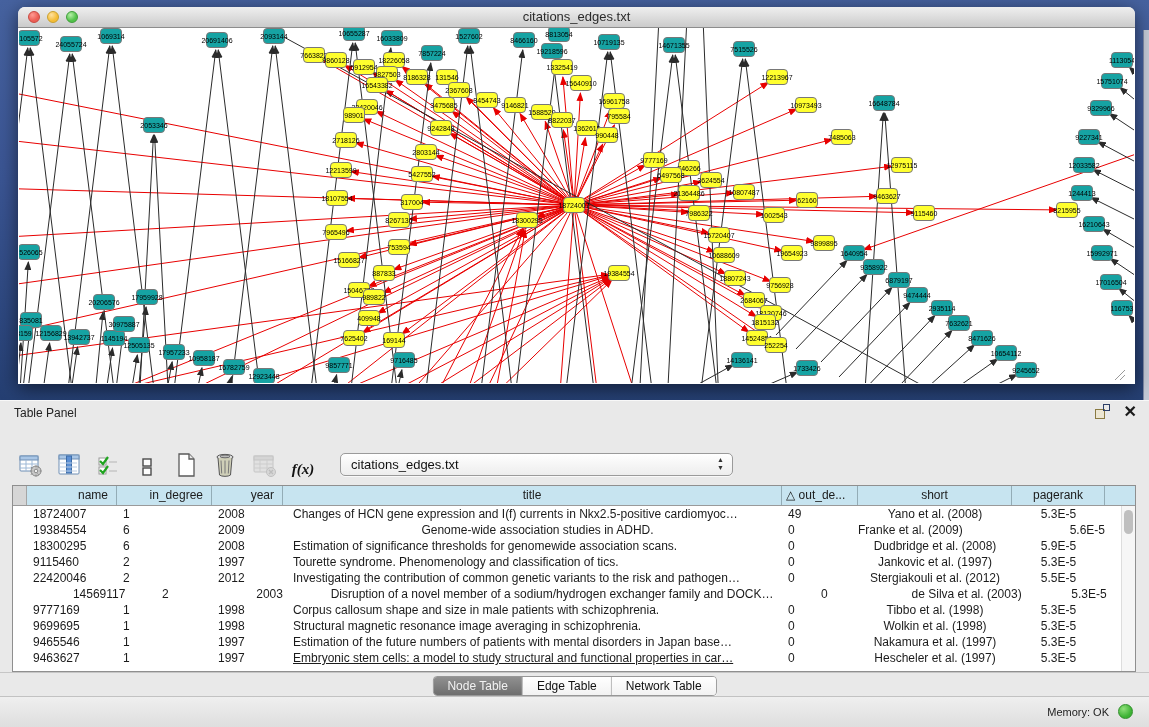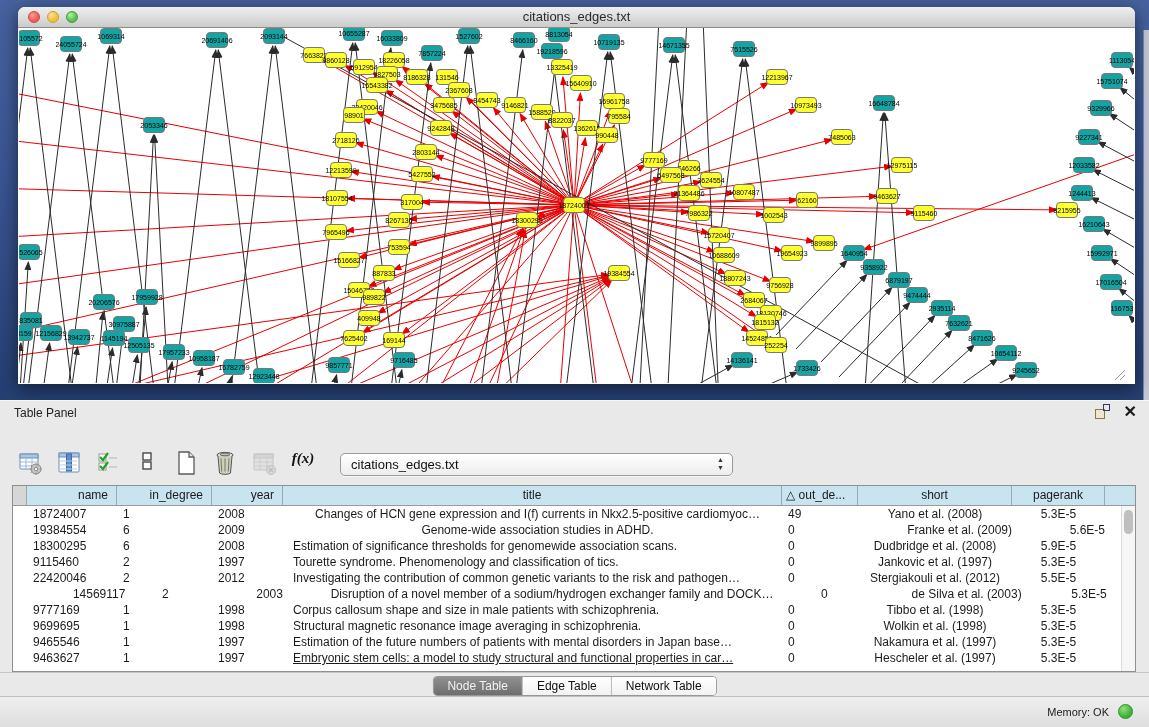--- a/index.html
+++ b/index.html
@@ -23,21 +23,21 @@
 
   
   .panel { position:absolute; left:0; top:400px; width:1149px; height:327px; background:#e9e9e9; border-top:1px solid #f8f8f8; }
   .panel-title { position:absolute; left:14px; top:5px; font-size:12px; color:#222; }
   .panel-btns { position:absolute; right:12px; top:3px; display:flex; gap:14px; align-items:center; }
   .float-ic { position:relative; width:15px; height:15px; }
   .float-ic .sq1 { position:absolute; left:0; bottom:0; width:10px; height:10px; border:1.5px solid #8a7a42; background:#ece6d2; }
   .float-ic .sq2 { position:absolute; right:0; top:0; width:7px; height:7px; border:1.5px solid #2c3e66; }
   .close-x { font-size:16px; font-weight:bold; color:#1a1a1a; line-height:14px; }
   .toolbar { position:absolute; left:16px; top:47px; height:32px; display:flex; align-items:center; gap:11px; }
-  .tbtn { width:28px; height:28px; display:flex; align-items:flex-start; justify-content:center; }
+  .tbtn { width:28px; height:28px; display:flex; align-items:flex-end; justify-content:center; }
   .fx { font-family:"Liberation Serif",serif; font-style:italic; font-weight:bold; font-size:15px; color:#111; }
   .netsel { margin-left:12px; width:393px; height:23px; border:1px solid #9a9a9a; border-radius:5px;
             background:linear-gradient(#ffffff,#ededed); font-size:13px; color:#111; position:relative;
             line-height:21px; padding-left:10px; box-shadow:0 1px 0 rgba(255,255,255,.7); }
   .netsel .arrows { position:absolute; right:8px; top:2px; font-size:7px; line-height:8px; color:#333; text-align:center; }
 
   .table-wrap { position:absolute; left:12px; top:84px; width:1124px; height:187px; border:1px solid #8f8f8f; background:#fff; overflow:hidden; }
   .thead { display:flex; height:20px; border-bottom:1px solid #9a9a9a; background:#c7e4f0; }
   .th { font-size:12px; color:#1b1b1b; line-height:19px; border-right:1px solid #93acb6; background:#c7e4f0; overflow:hidden; white-space:nowrap; }
   .th.stub { background:#d6d6d6; border-right:1px solid #a5a5a5; }
@@ -828,33 +828,33 @@
         <div class="th" style="width: 76px; text-align: left; padding: 0px 0px 0px 4px;">△ out_de...</div>
         <div class="th" style="width: 154px; text-align: center; padding: 0px;">short</div>
         <div class="th" style="width: 93px; text-align: center; padding: 0px;">pagerank</div>
       </div>
     <div id="tbody">
         <div class="trow">
           <div class="td" style="width: 14px;"></div>
           <div class="td" style="width: 90px; text-align: left; padding: 0px 0px 0px 6px;">18724007</div>
           <div class="td" style="width: 95px; text-align: left; padding: 0px 0px 0px 6px;">1</div>
           <div class="td" style="width: 71px; text-align: left; padding: 0px 0px 0px 6px;">2008</div>
-          <div class="td" style="width: 499px; text-align: center; padding: 0px 0px 0px 10px;">Changes of HCN gene expression and I(f) currents in Nkx2.5-positive cardiomyoc…</div>
+          <div class="td" style="width: 499px; text-align: left; padding: 0px 0px 0px 10px;">Changes of HCN gene expression and I(f) currents in Nkx2.5-positive cardiomyoc…</div>
           <div class="td" style="width: 76px; text-align: left; padding: 0px 0px 0px 6px;">49</div>
           <div class="td" style="width: 154px; text-align: center; padding: 0px;">Yano et al. (2008)</div>
           <div class="td" style="width: 93px; text-align: center; padding: 0px;">5.3E-5</div>
         </div>
         <div class="trow">
           <div class="td" style="width: 14px;"></div>
           <div class="td" style="width: 90px; text-align: left; padding: 0px 0px 0px 6px;">19384554</div>
           <div class="td" style="width: 95px; text-align: left; padding: 0px 0px 0px 6px;">6</div>
           <div class="td" style="width: 71px; text-align: left; padding: 0px 0px 0px 6px;">2009</div>
           <div class="td" style="width: 499px; text-align: center; padding: 0px 0px 0px 10px;">Genome-wide association studies in ADHD.</div>
           <div class="td" style="width: 76px; text-align: left; padding: 0px 0px 0px 6px;">0</div>
-          <div class="td" style="width: 154px; text-align: right; padding: 0px;">Franke et al. (2009)</div>
+          <div class="td" style="width: 154px; text-align: left; padding: 0px;">Franke et al. (2009)</div>
           <div class="td" style="width: 93px; text-align: right; padding: 0px;">5.6E-5</div>
         </div>
         <div class="trow">
           <div class="td" style="width: 14px;"></div>
           <div class="td" style="width: 90px; text-align: left; padding: 0px 0px 0px 6px;">18300295</div>
           <div class="td" style="width: 95px; text-align: left; padding: 0px 0px 0px 6px;">6</div>
           <div class="td" style="width: 71px; text-align: left; padding: 0px 0px 0px 6px;">2008</div>
           <div class="td" style="width: 499px; text-align: left; padding: 0px 0px 0px 10px;">Estimation of significance thresholds for genomewide association scans.</div>
           <div class="td" style="width: 76px; text-align: left; padding: 0px 0px 0px 6px;">0</div>
           <div class="td" style="width: 154px; text-align: center; padding: 0px;">Dudbridge et al. (2008)</div>

